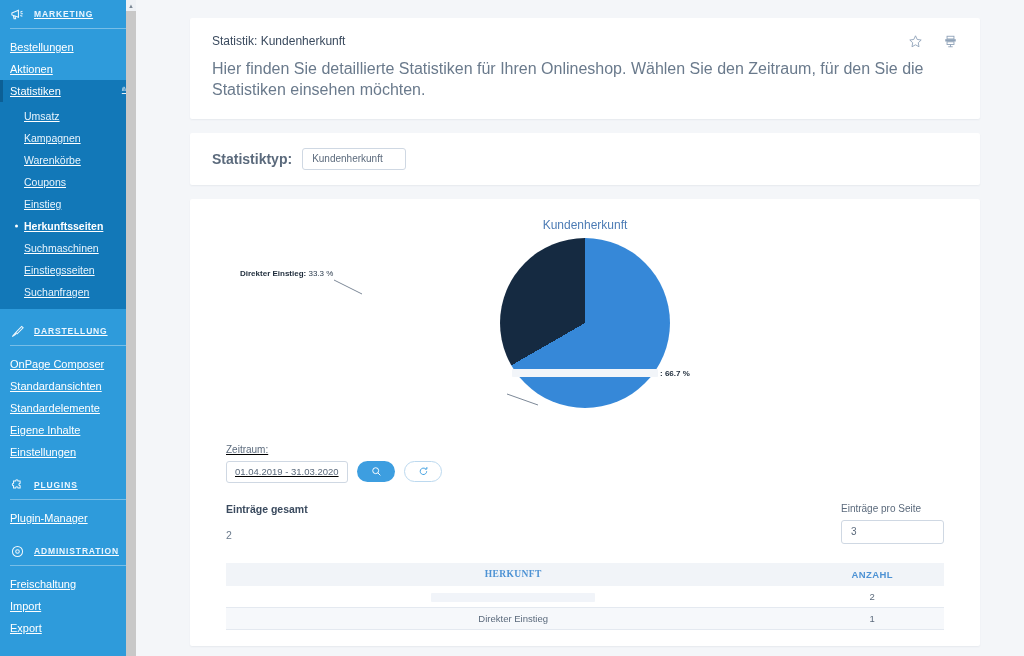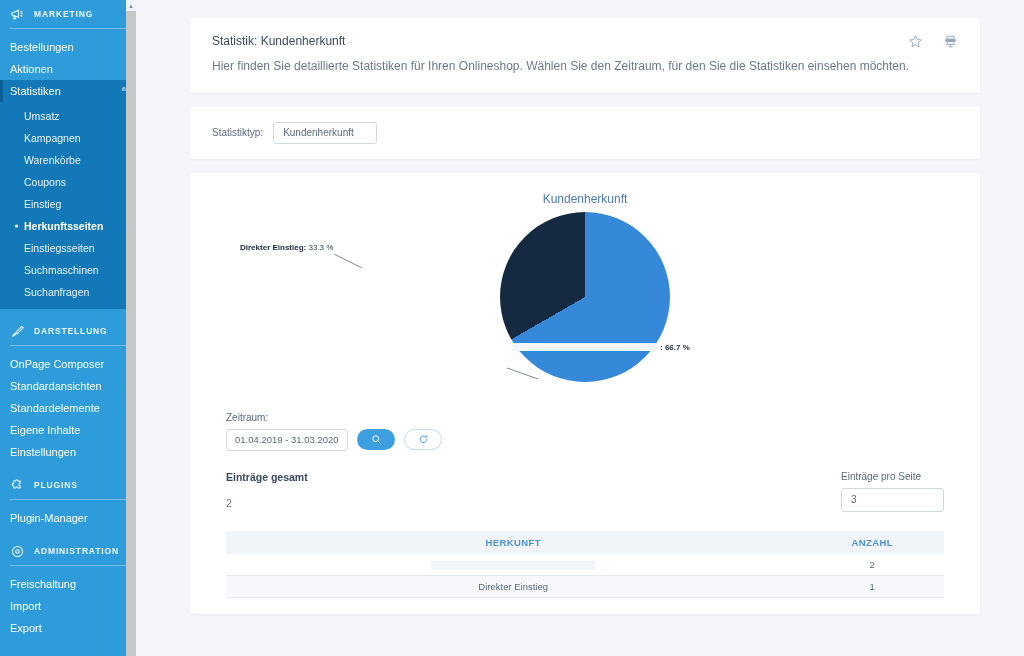--- a/index.html
+++ b/index.html
@@ -14,20 +14,21 @@
   #app { display: flex; width: 1024px; height: 656px; position: relative; }
 
   
   .sidebar {
     width: 136px; height: 656px;
     background: #2e9bdb;
     overflow: hidden;
     position: relative;
     flex: 0 0 136px;
     color: #ffffff;
+    text-decoration: underline;
   }
   .sb-section {
     display: flex; align-items: center;
     padding: 0 10px;
     height: 28px;
     gap: 9px;
   }
   .sb-section .sb-sec-label {
     font-size: 8.5px;
     letter-spacing: 0.85px;
@@ -104,29 +105,29 @@
   .card {
     background: #ffffff;
     border-radius: 2px;
     box-shadow: 0 1px 2px rgba(20,40,70,0.06);
   }
 
   .header-card { padding: 16px 22px 18px 22px; position: relative; }
   .page-title {
     font-size: 12px; color: #3a4a5e; font-weight: 400; margin: 0 0 11px 0;
   }
-  .page-sub { font-size: 12px; color: #6a7a8c; margin: 0; line-height: 1.3; }
+  .page-sub { font-size: 16px; color: #6a7a8c; margin: 0; line-height: 1.3; }
   .head-icons {
     position: absolute; top: 16px; right: 22px;
     display: flex; gap: 20px; align-items: center;
   }
   .head-icons .hicon { cursor: pointer; display: block; }
 
   .filter-card { margin-top: 14px; padding: 15px 22px; display: flex; align-items: center; gap: 10px; }
-  .filter-label { font-size: 10px; color: #5b6a7c; }
+  .filter-label { font-size: 14px; color: #5b6a7c; font-weight: bold; }
   .select-box {
     position: relative;
     border: 1px solid #cfd8e3;
     border-radius: 3px;
     background: #fff;
     height: 22px;
     display: inline-flex; align-items: center;
     padding: 0 22px 0 9px;
     font-size: 10px; color: #5b6a7c;
     cursor: pointer;
@@ -166,21 +167,21 @@
   }
   .redact-inline {
     display: inline-block;
     width: 146px; height: 8px;
     background: #f2f5f9;
     border-radius: 1px;
     margin-right: 2px;
   }
   .lbl-right b { font-weight: 700; }
 
-  .zeitraum-block { margin-top: 2px; padding-left: 14px; }
+  .zeitraum-block { margin-top: 8px; padding-left: 14px; text-decoration: underline; }
   .zeitraum-label { font-size: 10px; color: #5b6a7c; margin-bottom: 6px; }
   .zeitraum-row { display: flex; align-items: center; gap: 9px; }
   .date-input {
     border: 1px solid #cfd8e3; border-radius: 3px;
     height: 22px; width: 122px;
     font-size: 9.5px; color: #5b6a7c;
     padding: 0 8px;
     background: #fff;
     font-family: "Liberation Sans", sans-serif;
   }
@@ -214,21 +215,21 @@
   table.stats { width: 100%; border-collapse: collapse; table-layout: fixed; }
   table.stats th {
     background: #f1f4f8;
     color: #4d92d4;
     font-size: 9.5px;
     font-weight: 700;
     letter-spacing: .4px;
     padding: 6px 0;
     text-align: center;
   }
-  table.stats th.col-h { width: 80%; }
+  table.stats th.col-h { width: 80%; font-family: Liberation Serif, serif; }
   table.stats th.col-a { width: 20%; }
   table.stats td {
     font-size: 9.5px; color: #5b6a7c;
     text-align: center; padding: 5px 0;
     border-bottom: 1px solid #e4e9f0;
   }
   table.stats tr.row-alt td { background: #f6f8fb; }
   .redact-cell {
     display: inline-block; width: 164px; height: 9px;
     background: #f1f4f9; border-radius: 1px; vertical-align: middle;
@@ -279,24 +280,24 @@
       <div class="sb-sub">
           <span>Coupons</span>
         </div>
       <div class="sb-sub">
           <span>Einstieg</span>
         </div>
       <div class="sb-sub current">
           <span>Herkunftsseiten</span>
         </div>
       <div class="sb-sub">
+          <span>Suchmaschinen</span>
+        </div>
+      <div class="sb-sub">
           <span>Einstiegsseiten</span>
-        </div>
-      <div class="sb-sub">
-          <span>Suchmaschinen</span>
         </div>
       <div class="sb-sub">
           <span>Suchanfragen</span>
         </div>
     </div>
 
 
     <div class="sb-gap"></div>
 
     <div class="sb-section">

